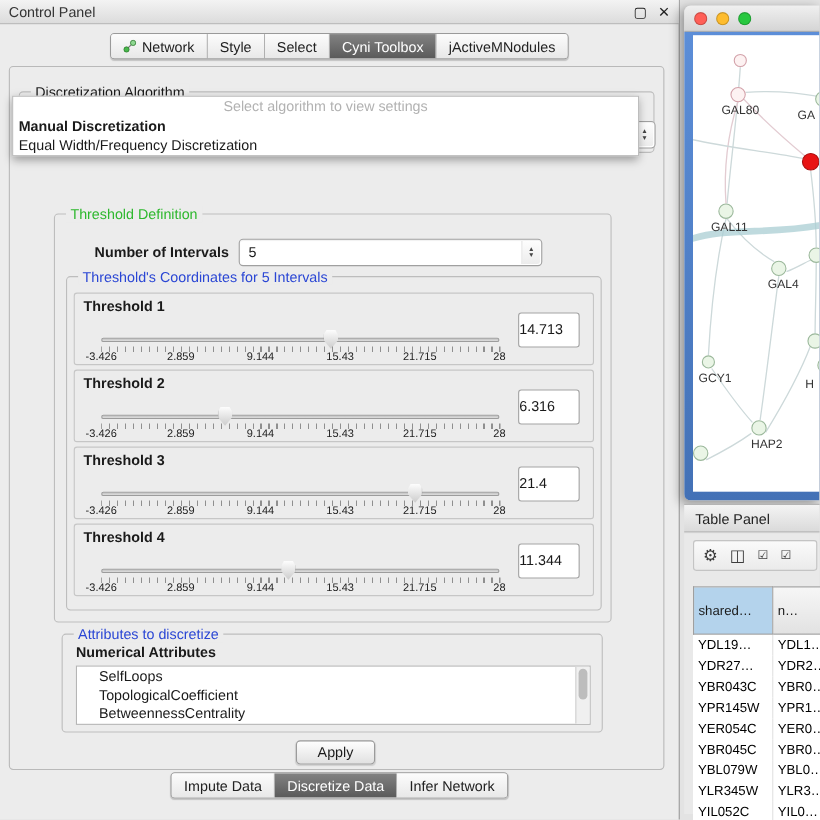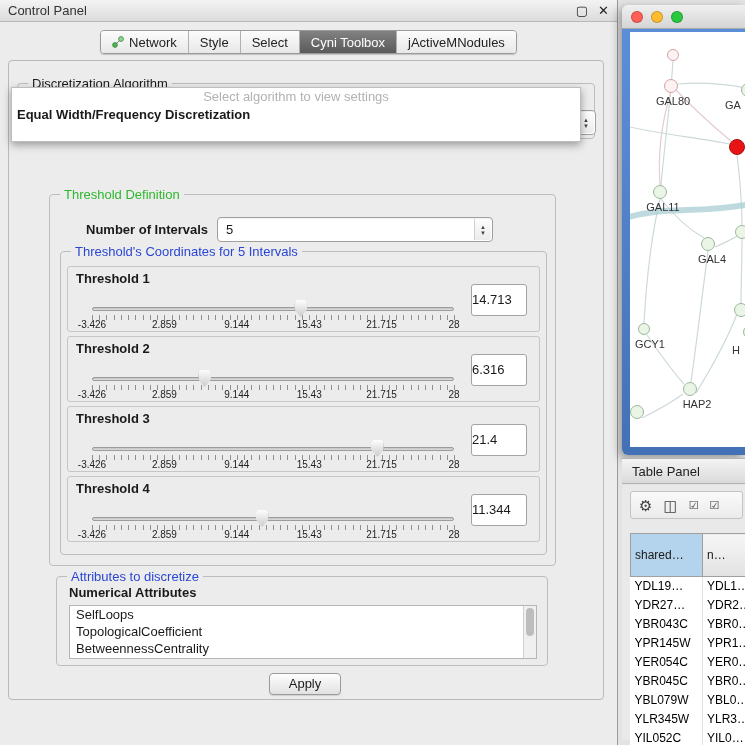--- a/index.html
+++ b/index.html
@@ -82,21 +82,21 @@
   .scale-labels span:nth-of-type(5){left:80%;} .scale-labels span:nth-of-type(6){left:100%;}
   .value-box { position:absolute; right:12px; top:17px; width:56px; height:32px; background:#fff;
     border:1px solid #a3a3a3; border-radius:3px; font-size:13px; text-align:left;
     line-height:30px; padding-right:6px; }
 
   
   #attributes-group { left:47px; top:515px; width:492px; height:90px; }
   #attr-list-title { position:absolute; left:12px; top:8px; font-weight:bold; font-size:13px; }
   #attr-list { position:absolute; left:12px; top:28px; width:468px; height:54px; background:#fff;
     border:1px solid #b5b5b5; overflow:hidden; }
-  .attr-item { font-size:13px; padding:1px 6px; white-space:nowrap; cursor:default; }
+  .attr-item { font-size:13px; padding:1px 20px; white-space:nowrap; cursor:default; }
   #attr-scrollbar { position:absolute; right:0; top:0; bottom:0; width:13px; background:#f0f0f0;
     border-left:1px solid #d0d0d0; }
   #attr-scroll-thumb { position:absolute; top:2px; left:2px; width:8px; height:28px;
     background:#bdbdbd; border-radius:4px; }
 
   #apply-button { position:absolute; left:260px; top:612px; width:72px; height:22px;
     background:linear-gradient(#fefefe,#e1e1e1); border:1px solid #9b9b9b; border-radius:4px;
     font-size:13px; text-align:center; line-height:20px; cursor:default;
     box-shadow:0 1px 1px rgba(0,0,0,.12); }
 
@@ -186,20 +186,21 @@
           <span>▲</span>
             <span>▼</span>
         </span>
       </div>
     </div>
 
     <div id="algo-popup">
       <div class="placeholder">Select algorithm to view settings</div>
       <div>
 
+          <div class="popup-option">Manual Discretization</div>
 
           <div class="popup-option">Equal Width/Frequency Discretization</div>
         </div>
     </div>
 
 
     <div class="group" id="interval-group">
       <span class="group-title gt-green">Threshold Definition</span>
 
       <span id="num-intervals-label">Number of Intervals</span>
@@ -298,20 +299,33 @@
           </div>
         <div id="attr-scrollbar">
           <div id="attr-scroll-thumb"></div>
         </div>
       </div>
     </div>
 
     <div id="apply-button">Apply</div>
   </div>
 
+  <div class="tabstrip-wrap" id="bottom-tabs">
+    <div class="tabstrip">
+      <div class="tab">
+          <span>Impute Data</span>
+        </div>
+      <div class="tab selected">
+          <span>Discretize Data</span>
+        </div>
+      <div class="tab">
+          <span>Infer Network</span>
+        </div>
+    </div>
+  </div>
 </div>
 
 <div id="network-window">
   <div id="nw-titlebar">
     <span class="traffic red"></span>
     <span class="traffic yellow"></span>
     <span class="traffic green"></span>
   </div>
   <div id="nw-body">
     <div id="network-canvas">

